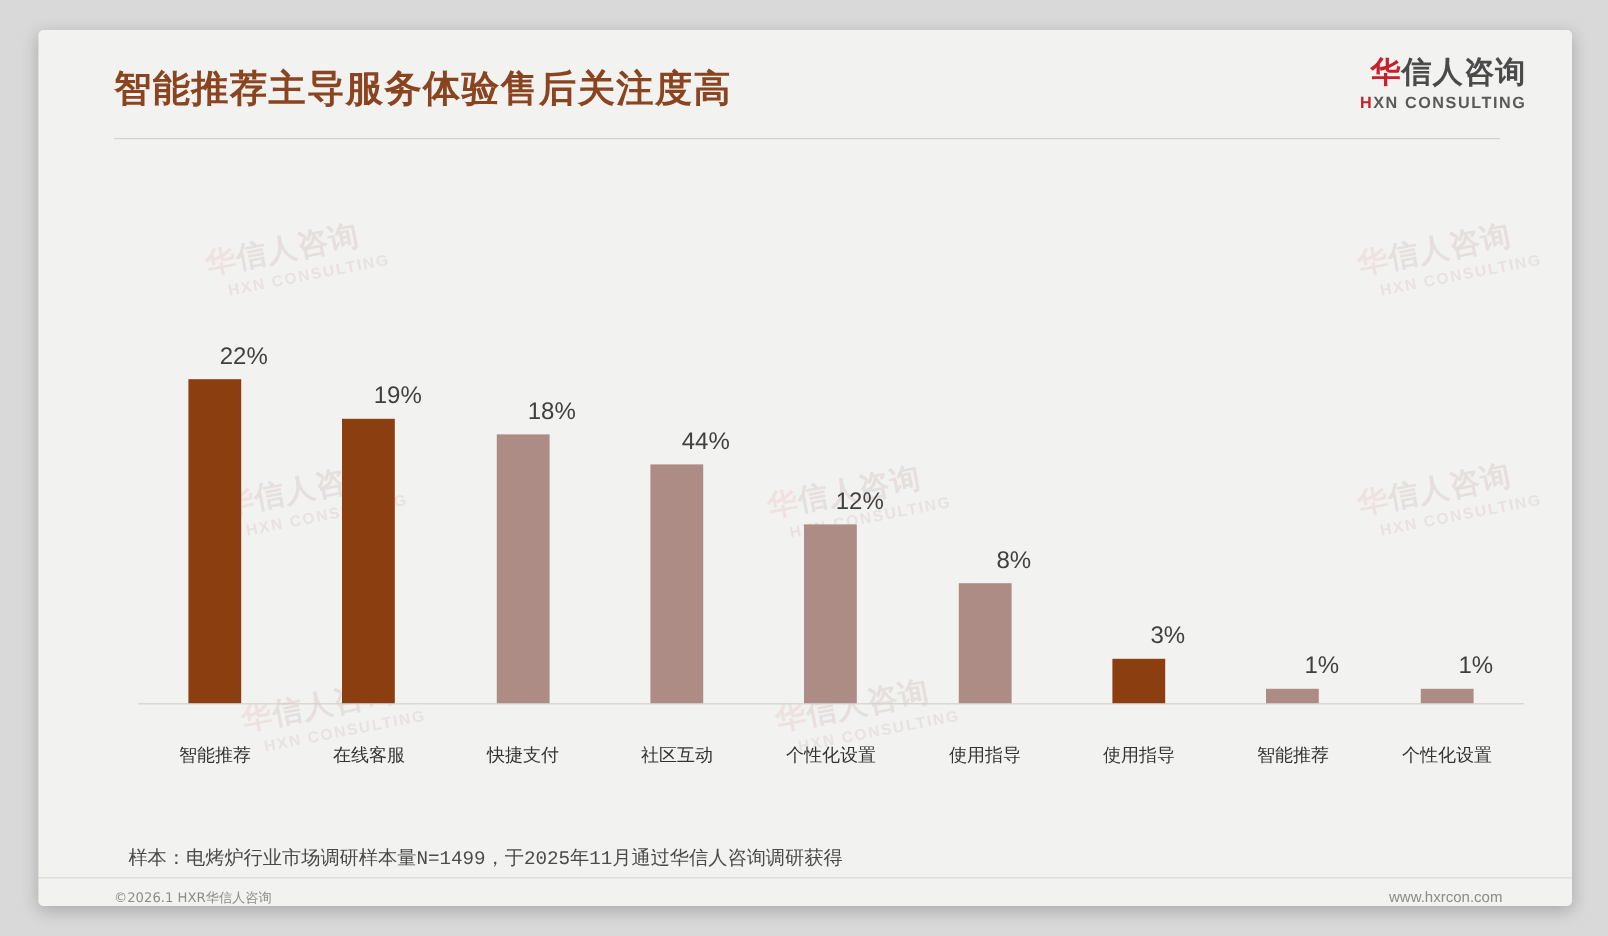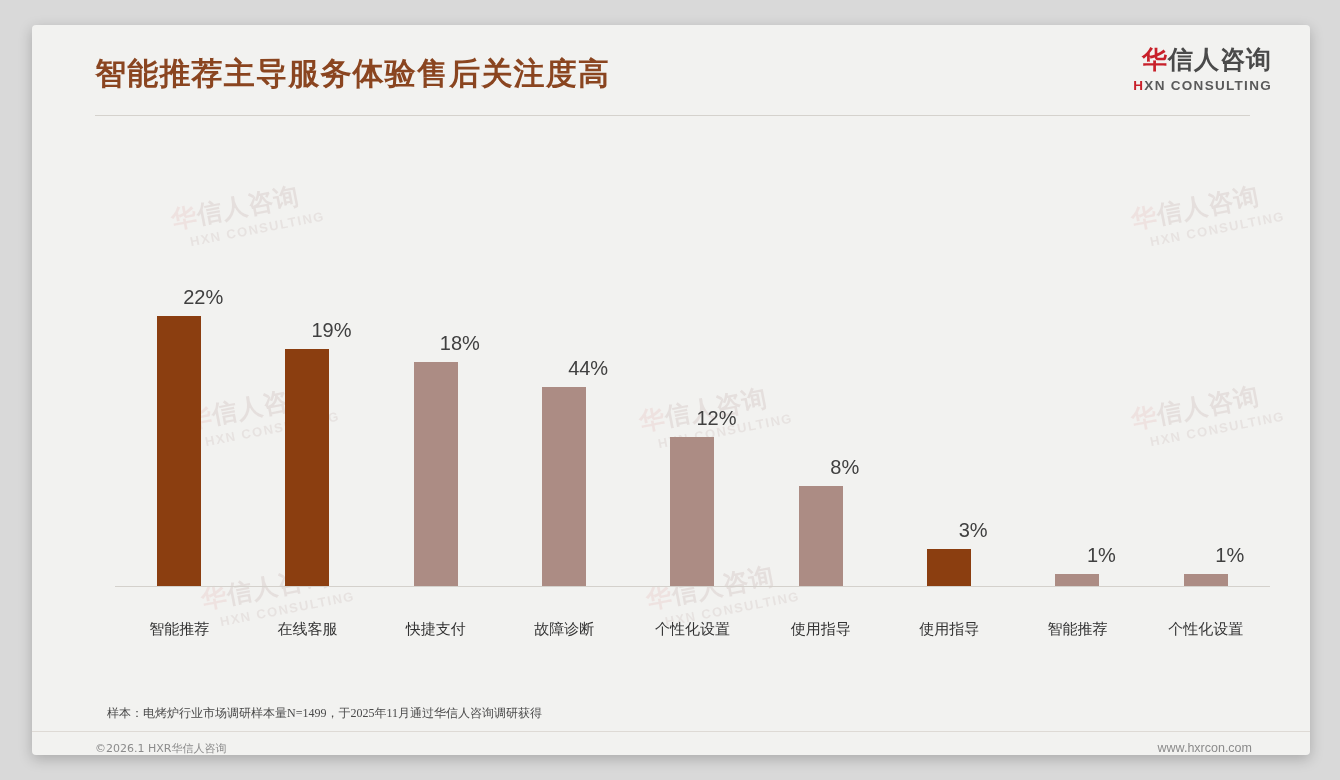--- a/index.html
+++ b/index.html
@@ -164,24 +164,24 @@
     color: #333333;
     white-space: nowrap;
     font-family: "DejaVu Sans", "Liberation Sans", sans-serif;
   }
 
   
   .footnote {
     position: absolute;
     left: 75px;
     top: 680px;
-    font-size: 12px;
+    font-size: 16px;
     color: #4a4a4a;
     white-space: nowrap;
-    font-family: Liberation Serif, serif;
+    font-family: Liberation Mono, monospace;
   }
 
   .footer-rule {
     position: absolute;
     left: 0;
     top: 706px;
     width: 1278px;
     height: 1px;
     background: #dedad5;
   }
@@ -303,21 +303,21 @@
               <div class="bar-label">在线客服</div>
             </div>
             <div class="bar-slot">
               <div class="bar-value">18%</div>
               <div class="bar-rect" style="height: 224.182px; background: rgb(172, 140, 132);"></div>
               <div class="bar-label">快捷支付</div>
             </div>
             <div class="bar-slot">
               <div class="bar-value">44%</div>
               <div class="bar-rect" style="height: 199.273px; background: rgb(172, 140, 132);"></div>
-              <div class="bar-label">故障诊断</div>
+              <div class="bar-label">社区互动</div>
             </div>
             <div class="bar-slot">
               <div class="bar-value">12%</div>
               <div class="bar-rect" style="height: 149.455px; background: rgb(172, 140, 132);"></div>
               <div class="bar-label">个性化设置</div>
             </div>
             <div class="bar-slot">
               <div class="bar-value">8%</div>
               <div class="bar-rect" style="height: 99.6364px; background: rgb(172, 140, 132);"></div>
               <div class="bar-label">使用指导</div>

